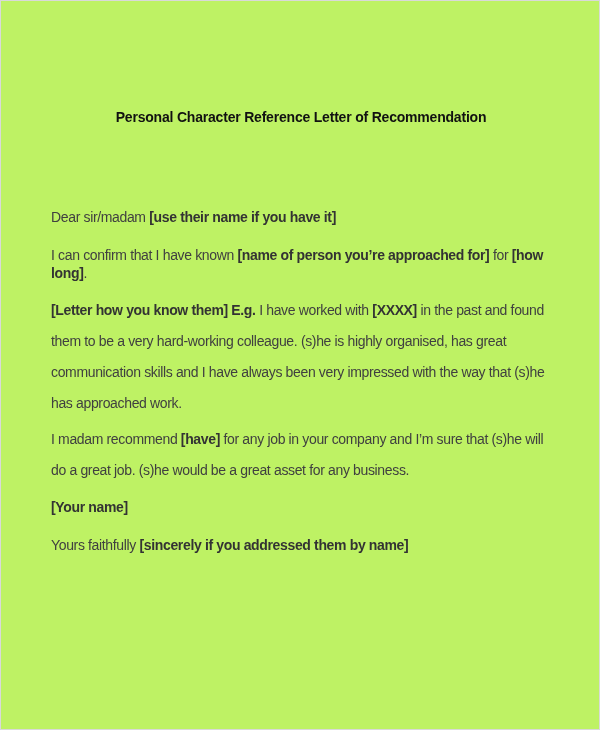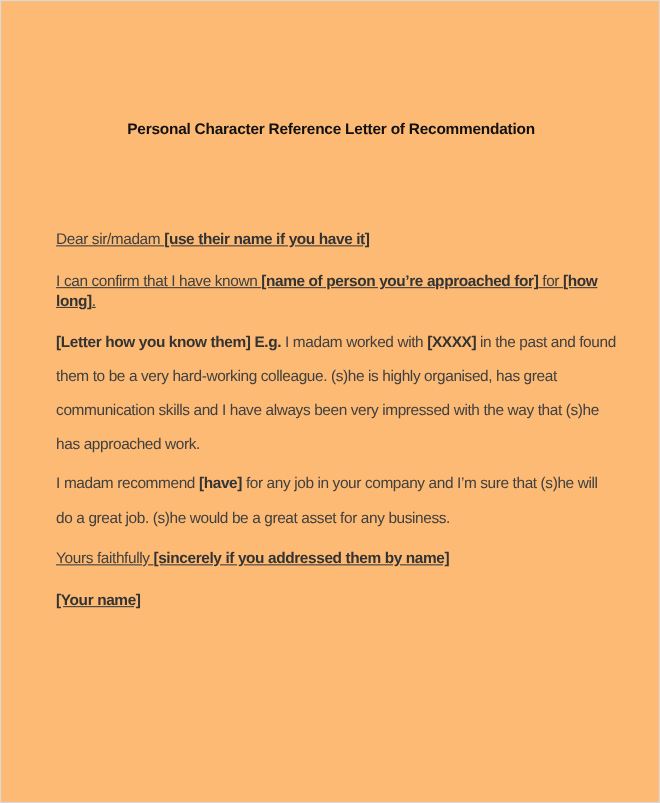--- a/index.html
+++ b/index.html
@@ -14,21 +14,21 @@
       overflow: hidden;
       font-family: "Liberation Sans", sans-serif;
     }
     .page {
       position: absolute;
       left: 0;
       top: 0;
       width: 598px;
       height: 728px;
       border: 1px solid #d9d9d9;
-      background: #fdba74;
+      background: #bef264;
     }
     .title {
       position: absolute;
       top: 108px;
       left: 0;
       width: 600px;
       text-align: center;
       font-weight: bold;
       font-size: 14px;
       color: #111111;
@@ -43,21 +43,20 @@
       color: #404040;
       letter-spacing: -0.35px;
     }
     .para {
       margin: 0 0 18px 0;
       line-height: 31px;
     }
     .para.single {
       line-height: 18px;
       margin-bottom: 20px;
-      text-decoration: underline;
     }
     .para.multi {
       line-height: 31px;
       margin-top: -7px;
       margin-bottom: 12px;
     }
     b {
       font-weight: bold;
       color: #333333;
     }
@@ -66,22 +65,22 @@
 <body>
 
 <div class="page">
   <div class="title">Personal Character Reference Letter of Recommendation</div>
 
   <div class="body">
     <p class="para single"><span>Dear sir/madam </span><b>[use their name if you have it]</b></p>
 
     <p class="para single"><span>I can confirm that I have known </span><b>[name of person you’re approached for]</b><span> for </span><b>[how long]</b><span>.</span></p>
 
-    <p class="para multi"><b>[Letter how you know them] E.g.</b><span> I madam worked with </span><b>[XXXX]</b><span> in the past and found them to be a very hard-working colleague. (s)he is highly organised, has great communication skills and I have always been very impressed with the way that (s)he has approached work.</span></p>
+    <p class="para multi"><b>[Letter how you know them] E.g.</b><span> I have worked with </span><b>[XXXX]</b><span> in the past and found them to be a very hard-working colleague. (s)he is highly organised, has great communication skills and I have always been very impressed with the way that (s)he has approached work.</span></p>
 
     <p class="para multi"><span>I madam recommend </span><b>[have]</b><span> for any job in your company and I’m sure that (s)he will do a great job. (s)he would be a great asset for any business.</span></p>
 
 
+    <p class="para single"><b>[Your name]</b></p>
+
     <p class="para single"><span>Yours faithfully </span><b>[sincerely if you addressed them by name]</b></p>
-
-    <p class="para single"><b>[Your name]</b></p>
   </div>
 </div>
 
 </body></html>

